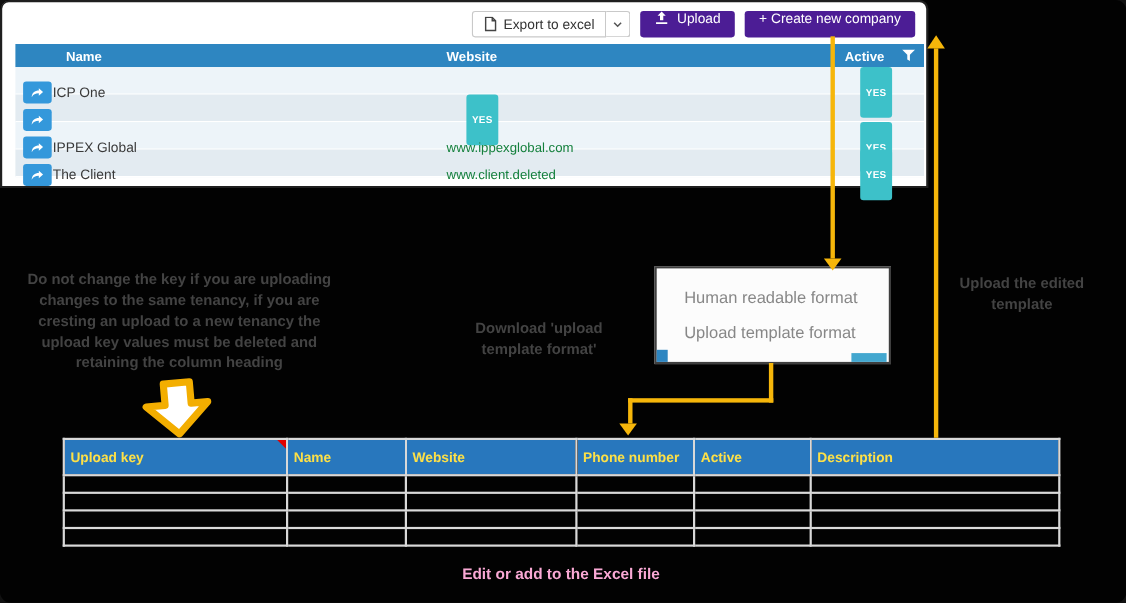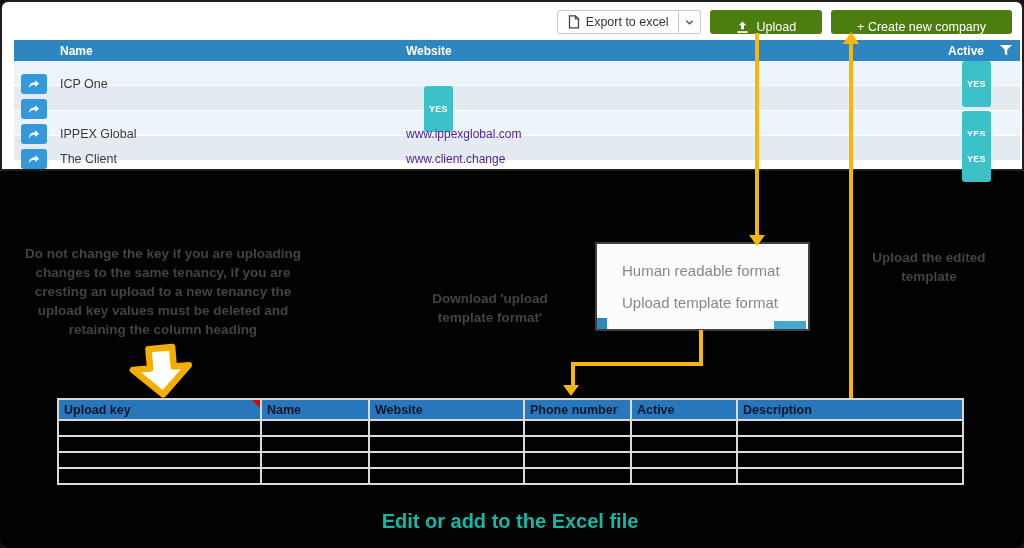--- a/index.html
+++ b/index.html
@@ -1,52 +1,52 @@
 <!DOCTYPE html>
 <html><head>
 <meta charset="utf-8">
 <style>
   html,body{margin:0;padding:0;background:#111;}
   *{box-sizing:border-box;font-family:"Liberation Sans",sans-serif;}
   #canvas{position:relative;width:1024px;height:548px;background:#020202;border-radius:10px;overflow:hidden;}
 
   
-  .app-panel{position:absolute;left:0;top:0;width:1024px;height:171px;background:#fff;
+  .app-panel{position:absolute;left:0;top:0;width:844px;height:171px;background:#fff;
              border:2px solid #1f1f1f;border-radius:8px 8px 0 0;}
   .toolbar{position:absolute;top:8px;right:10px;display:flex;align-items:center;gap:9px;height:24px;}
   .split-btn{display:flex;align-items:stretch;height:24px;}
   .btn-export{display:flex;align-items:center;gap:6px;padding:0 10px;background:#fff;
               border:1px solid #c9c9c9;border-radius:3px 0 0 3px;font-size:12.5px;color:#333;cursor:pointer;}
   .btn-caret{display:flex;align-items:center;justify-content:center;width:22px;background:#fff;
              border:1px solid #c9c9c9;border-left:none;border-radius:0 3px 3px 0;cursor:pointer;}
-  .btn-blue{display:flex;align-items:flex-end;gap:7px;height:24px;padding:0 26px;background:#4d7c0f;
+  .btn-blue{display:flex;align-items:flex-start;gap:7px;height:24px;padding:0 13px;background:#4c1d95;
             border:none;border-radius:3px;color:#fff;font-size:12.5px;cursor:pointer;}
 
   .grid-table{position:absolute;left:12px;right:2px;top:38px;}
   .g-header{display:grid;grid-template-columns:34px 358px 1fr 76px;background:#2e86c1;height:21px;
             align-items:center;color:#fff;font-size:12px;font-weight:700;}
   .g-header .h-name{padding-left:12px;}
   .h-active{display:flex;align-items:center;justify-content:space-between;padding:0 8px 0 4px;}
   .g-row{display:grid;grid-template-columns:34px 358px 1fr 76px;height:25px;align-items:center;
          font-size:12.5px;color:#3a3a3a;border-bottom:1px solid #ffffff;cursor:pointer;}
   .g-row.odd{background:#edf4f9;}
   .g-row.even{background:#e3ebf1;}
   .row-btn{width:26px;height:20px;margin-left:7px;background:#3498db;border:none;border-radius:3px;
            display:flex;align-items:center;justify-content:center;cursor:pointer;}
-  .cell-name{padding-left:12px;}
-  .cell-web{color:#4c1d95;font-size:12px;text-decoration:none;}
+  .cell-name{}
+  .cell-web{color:#15803d;font-size:12px;text-decoration:none;}
   .cell-active{display:flex;justify-content:flex-start;padding-left:18px;}
   .badge{background:#3dc1c9;color:#fff;font-size:9px;font-weight:700;padding:18px 5px;border-radius:3px;letter-spacing:.3px;}
 
   
   .note{position:absolute;color:#434343;font-weight:700;text-align:center;line-height:19px;font-size:13.5px;}
   #note-left{left:14px;top:244px;width:298px;}
   #note-download{left:404px;top:289px;width:172px;}
   #note-upload{left:848px;top:248px;width:162px;}
-  #note-caption{left:360px;top:512px;width:300px;font-size:20px;color:#14b8a6;}
+  #note-caption{left:360px;top:512px;width:300px;font-size:14px;color:#f9a8d4;}
 
   
   .menu-box{position:absolute;left:595px;top:242px;width:215px;height:89px;background:#fcfcfc;
             border:2px solid #3f3f3f;display:flex;flex-direction:column;justify-content:center;
             gap:16px;padding-left:25px;z-index:4;}
   .menu-item{font-size:15px;color:#878787;cursor:pointer;line-height:16px;}
   .frag{position:absolute;z-index:5;}
   #frag-l{left:597px;top:318px;width:10px;height:11px;background:#2e86c1;}
   #frag-r{left:774px;top:321px;width:32px;height:8px;background:#43a7cf;}
 
@@ -62,22 +62,22 @@
   #ah2{left:843px;top:32px;}
   #line3a{left:699px;top:330px;height:36px;}
   #line3b{left:571px;top:362px;width:132px;}
   #line3c{left:571px;top:362px;height:23px;}
   #ah3{left:563px;top:385px;}
   #big-arrow{position:absolute;left:122px;top:344px;z-index:6;transform:rotate(-5deg);}
 
   
   .xl-wrap{position:absolute;left:57px;top:398px;z-index:3;}
   table.xl{border-collapse:collapse;table-layout:fixed;width:905px;}
-  table.xl th{background:#2877bd;color:#0f172a;font-size:12.5px;font-weight:700;text-align:left;
-              padding:2px 5px;height:21px;border:2px solid #d9d9d9;position:relative;}
+  table.xl th{background:#2877bd;color:#fde047;font-size:12.5px;font-weight:700;text-align:left;
+              padding:2px 5px;height:33px;border:2px solid #d9d9d9;position:relative;}
   table.xl td{background:#020202;height:16px;border:2px solid #d9d9d9;padding:0 4px;font-size:11px;color:#222;}
   .comment-tri{position:absolute;top:0;right:0;width:0;height:0;
                border-left:8px solid transparent;border-top:8px solid #e00000;}
 </style>
 </head>
 <body>
 
 <div id="canvas">
 
   <div class="app-panel">
@@ -162,21 +162,21 @@
           </div>
       </div>
 
       <div class="g-row even">
         <button class="row-btn">
           <svg width="12" height="11" viewBox="0 0 14 12">
             <path d="M8.5 1 L13 5 L8.5 9 V6.4 C4.8 6.4 2.6 7.6 1 10.5 C1.2 5.4 4.2 3.4 8.5 3.3 Z" fill="#fff"></path>
           </svg>
         </button>
         <div class="cell-name">The Client</div>
-        <a class="cell-web">www.client.change</a>
+        <a class="cell-web">www.client.deleted</a>
         <div class="cell-active">
             <span class="badge">YES</span>
           </div>
       </div>
     </div>
   </div>
 
   <div class="note" id="note-download">Download 'upload template format'</div>
   <div class="note" id="note-left">Do not change the key if you are uploading changes to the same tenancy, if you are cresting an upload to a new tenancy the upload key values must be deleted and retaining the column heading</div>
   <div class="note" id="note-upload">Upload the edited template</div>

